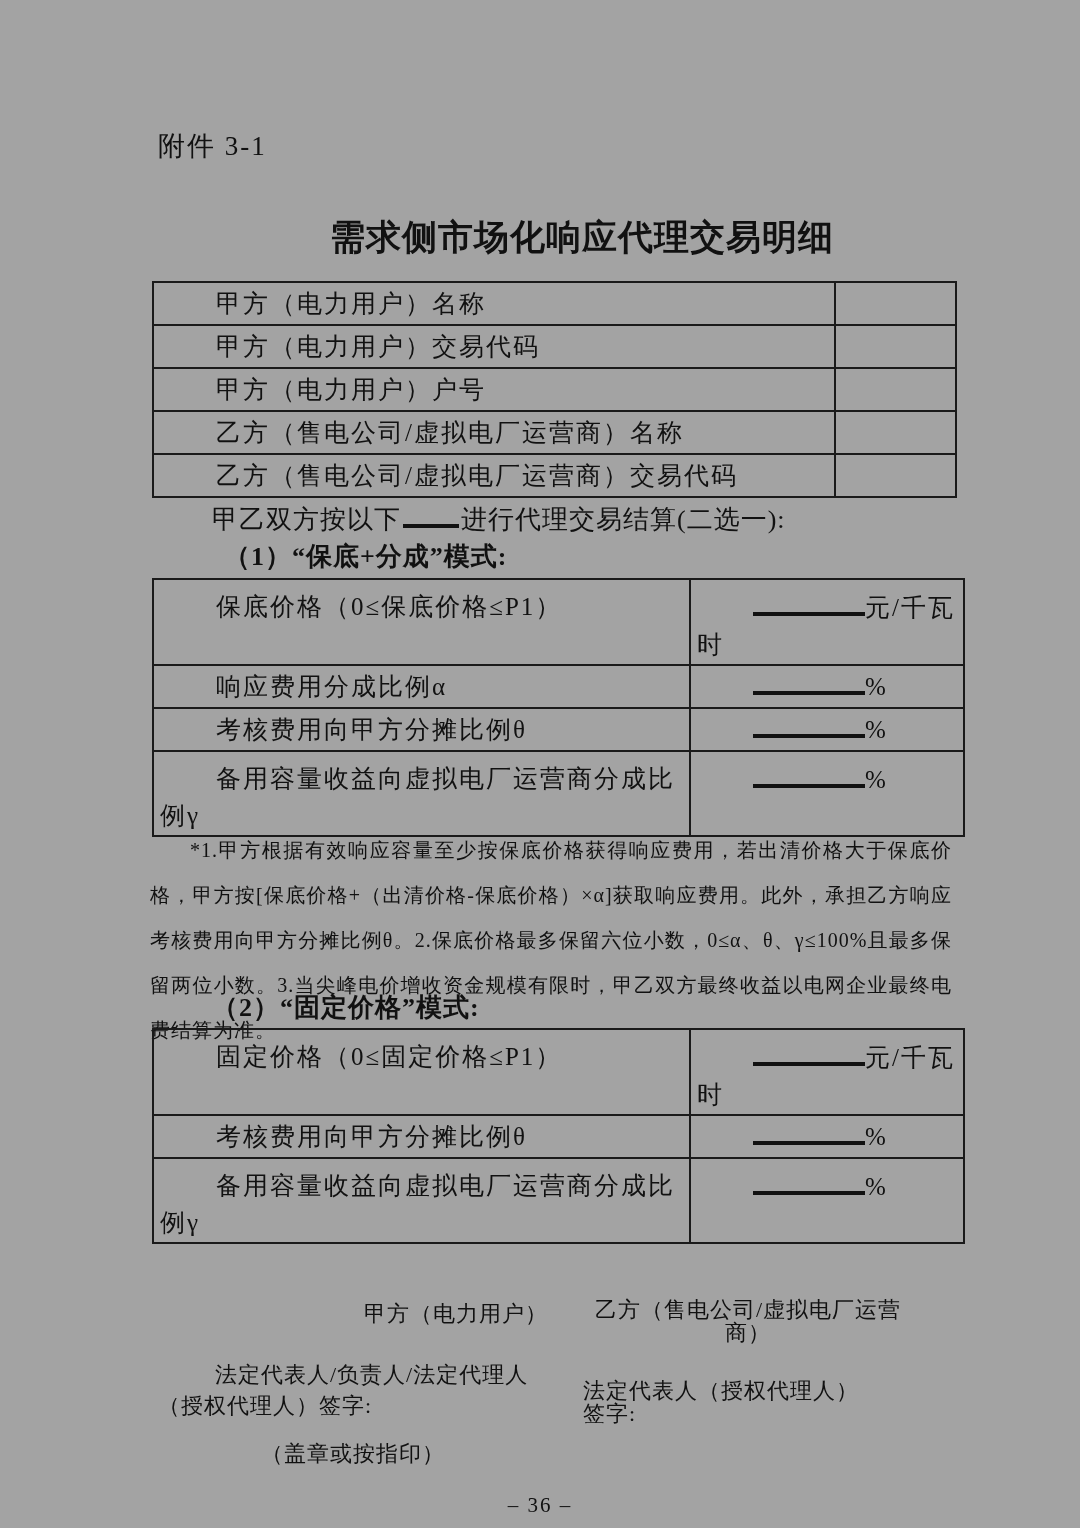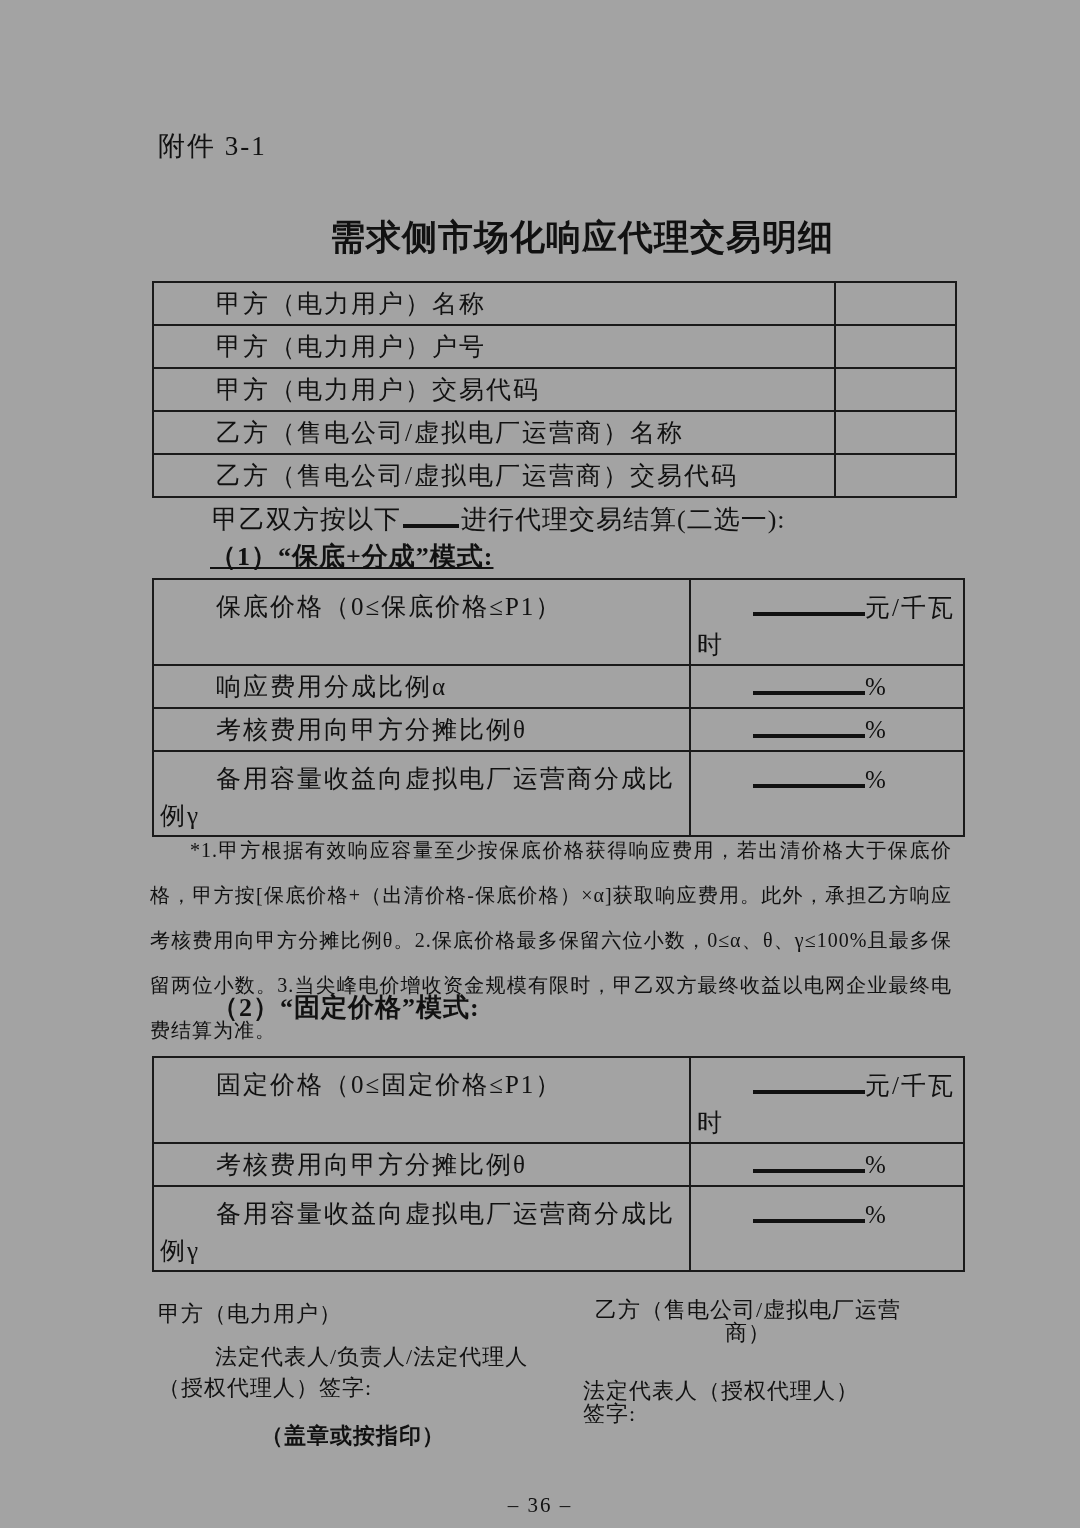--- a/index.html
+++ b/index.html
@@ -33,26 +33,26 @@
     position:absolute;left:212px;top:497px;
     font-size:26px;font-weight:normal;letter-spacing:1px;
   }
   .inline-blank{
     display:inline-block;width:56px;height:1.02em;
     border-bottom:4px solid #111;vertical-align:baseline;margin:0 2px;
   }
   .mode-heading{
     position:absolute;font-size:26px;font-weight:bold;letter-spacing:1px;
   }
-  #mode1-heading{left:210px;top:539px;text-decoration:underline;}
+  #mode1-heading{left:224px;top:539px;}
   #mode2-heading{left:212px;top:990px;}
   
   .mode-table{position:absolute;left:152px;width:788px;}
   #mode1-table{top:578px;}
-  #mode2-table{top:1056px;}
+  #mode2-table{top:1028px;}
   .mode-table td{
     border:2px solid #1a1a1a;
     font-size:25px;letter-spacing:2px;line-height:37px;
   }
   .mode-table td.ml{width:528px;padding-left:6px;text-indent:56px;}
   .mode-table td.mv{width:260px;padding-left:6px;padding-right:6px;text-indent:56px;}
   tr.r-tall td{height:70px;padding-top:8px;vertical-align:top;}
   tr.r-short td{height:39px;vertical-align:middle;}
   .blank{
     display:inline-block;width:112px;height:0.95em;
@@ -62,23 +62,23 @@
   .footnote{
     position:absolute;left:150px;top:828px;width:802px;
     font-size:20px;letter-spacing:1px;line-height:45px;
     text-align:justify;text-indent:40px;
   }
   
   .sig-a{
     position:absolute;left:158px;top:1298px;width:390px;
     font-size:22px;letter-spacing:1px;line-height:31px;
   }
-  .sig-a-title{text-align:left;margin-bottom:12px;}
+  .sig-a-title{text-align:right;margin-bottom:30px;}
   .sig-a-signer{text-indent:57px;}
-  .sig-a-seal{text-align:center;margin-top:17px;font-weight:bold;}
+  .sig-a-seal{text-align:center;margin-top:17px;}
   .sig-b{
     position:absolute;left:583px;top:1298px;width:336px;
     font-size:22px;letter-spacing:1px;line-height:23px;
   }
   .sig-b-title{width:330px;text-align:center;}
   .sig-b-signer{width:290px;margin-top:35px;}
   
   .page-number{
     position:absolute;left:0;top:1493px;width:1080px;
     text-align:center;font-size:21px;letter-spacing:2px;
@@ -93,25 +93,25 @@
 
   <div class="doc-title">需求侧市场化响应代理交易明细</div>
 
   <table class="info-table">
     <tbody>
         <tr>
       <td class="il">甲方（电力用户）名称</td>
       <td class="iv"></td>
     </tr>
     <tr>
-      <td class="il">甲方（电力用户）户号</td>
+      <td class="il">甲方（电力用户）交易代码</td>
       <td class="iv"></td>
     </tr>
     <tr>
-      <td class="il">甲方（电力用户）交易代码</td>
+      <td class="il">甲方（电力用户）户号</td>
       <td class="iv"></td>
     </tr>
     <tr>
       <td class="il">乙方（售电公司/虚拟电厂运营商）名称</td>
       <td class="iv"></td>
     </tr>
     <tr>
       <td class="il">乙方（售电公司/虚拟电厂运营商）交易代码</td>
       <td class="iv"></td>
     </tr>

